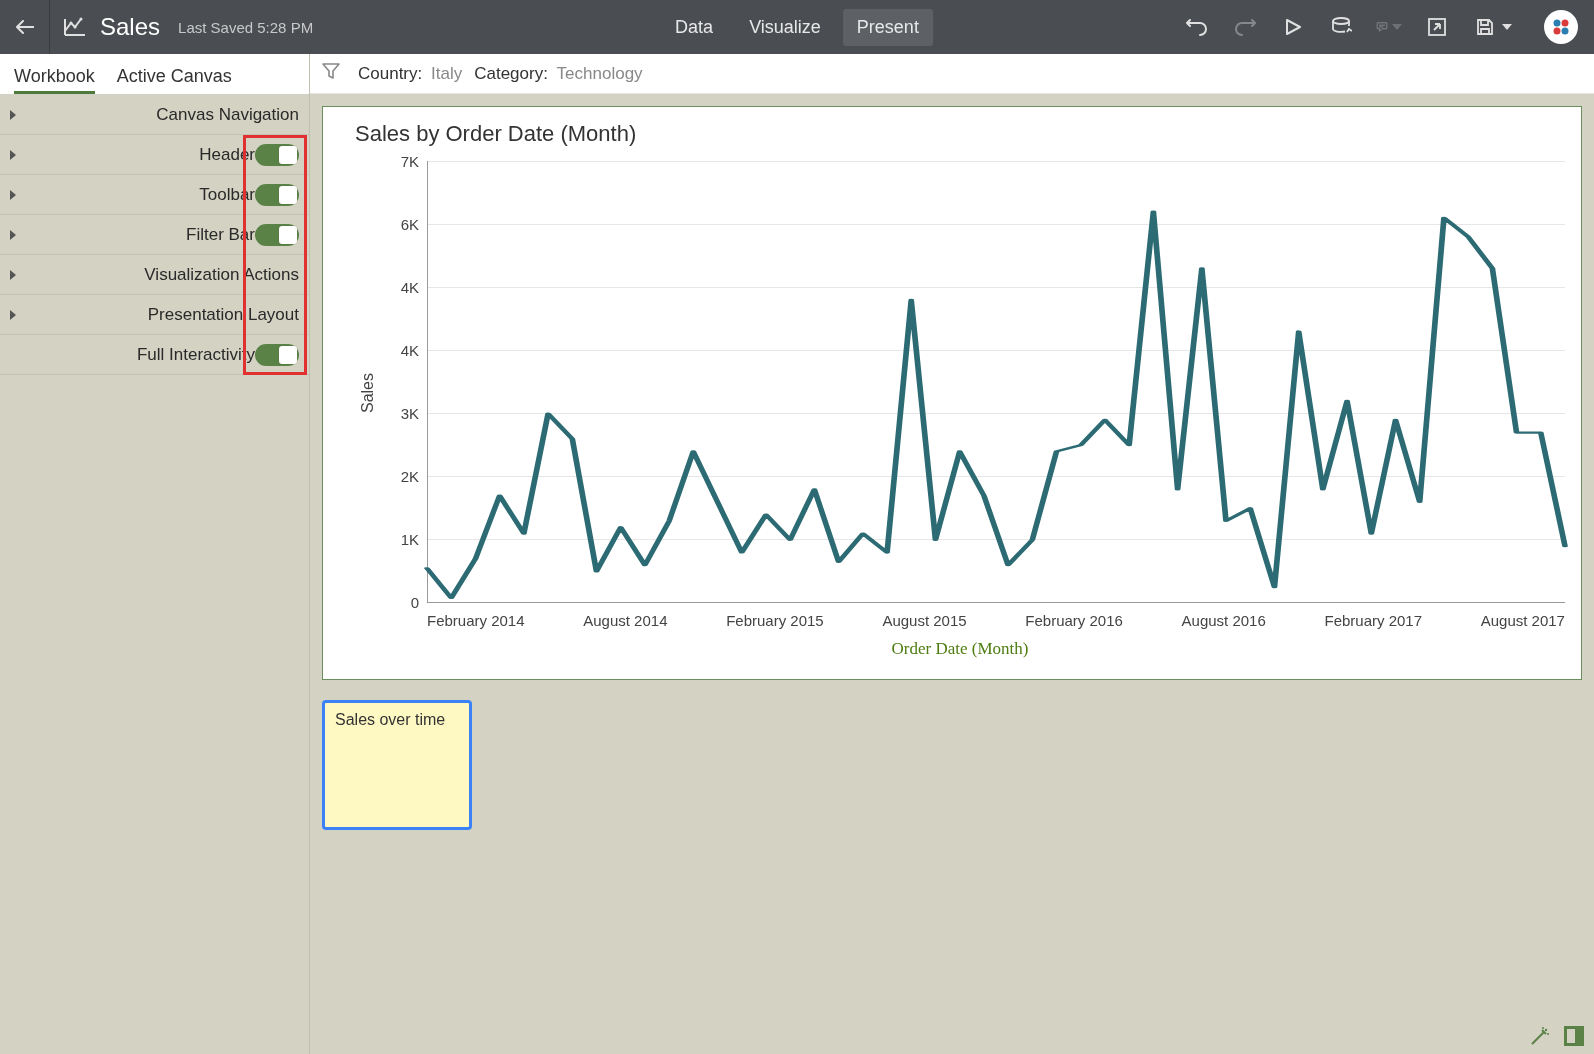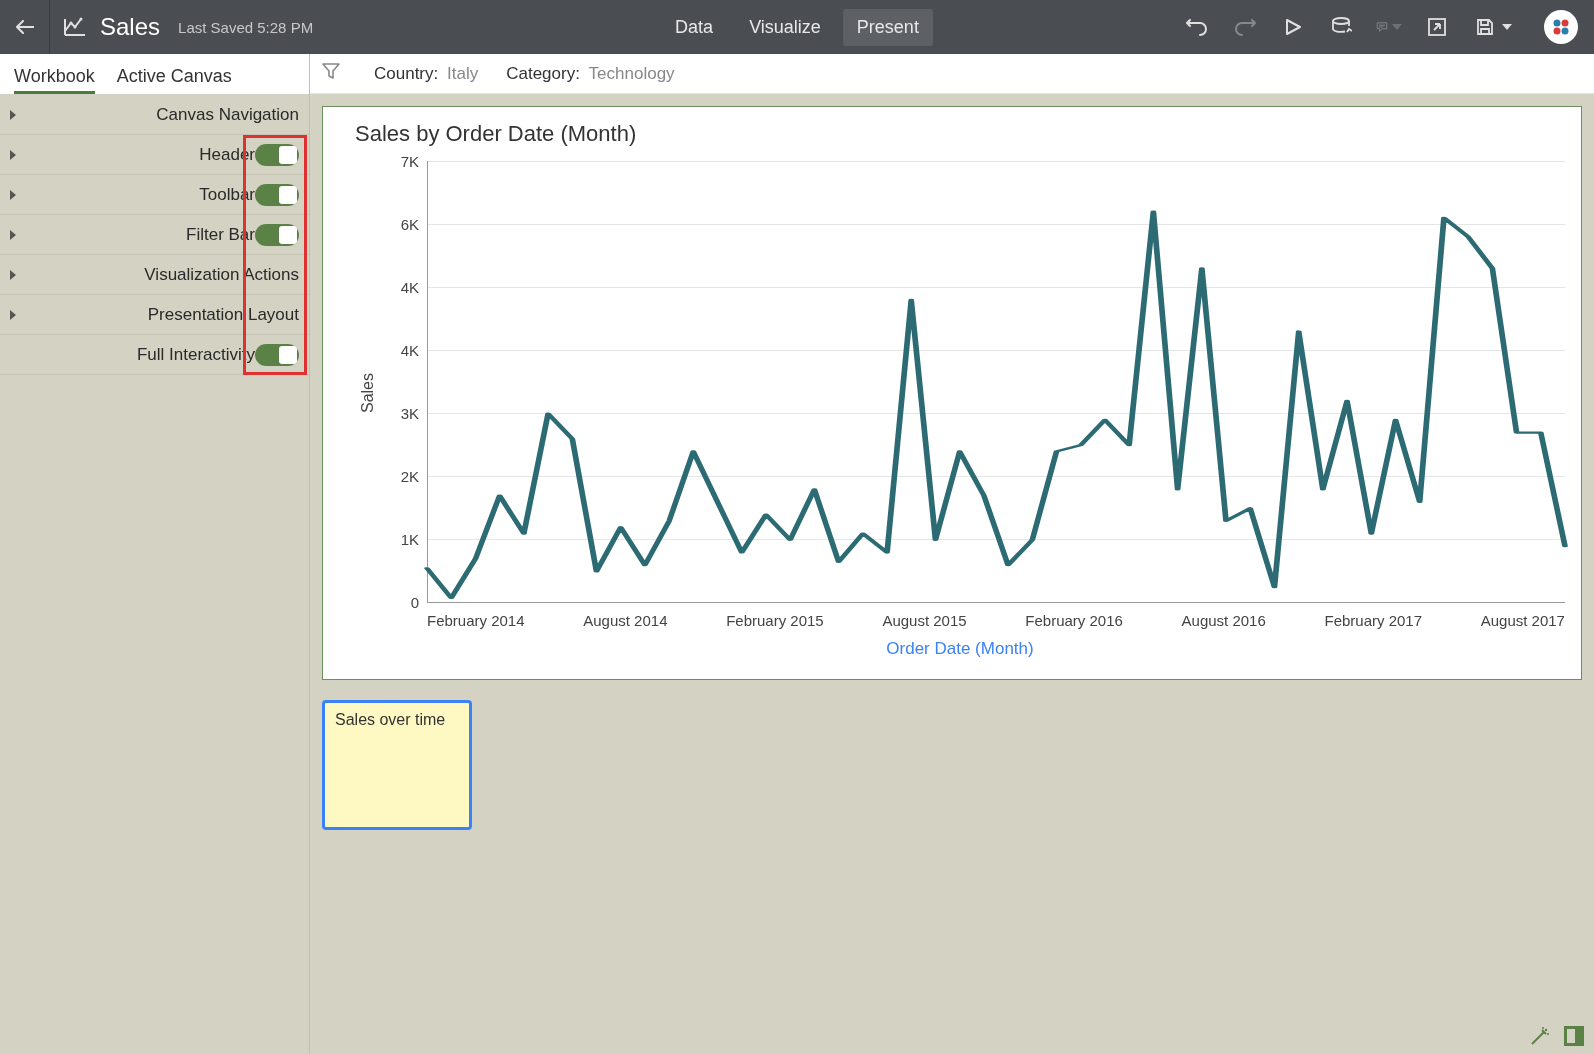--- a/index.html
+++ b/index.html
@@ -126,21 +126,21 @@
   
   .content {
     flex: 1; display: flex; flex-direction: column;
     background: #d3d2c3;
   }
   .filter-bar {
     background: #fff;
     height: 40px;
     display: flex; align-items: center;
     padding: 0 12px;
-    gap: 28px;
+    gap: 12px;
     border-bottom: 1px solid #e5e5e5;
     font-size: 17px;
     color: #333;
   }
   .filter-bar .funnel { color: #888; margin-right: 6px; }
   .filter-bar .fval { color: #888; margin-left: 4px; }
 
   .chart-card {
     margin: 12px 12px 0 12px;
     background: #fff;
@@ -177,21 +177,21 @@
     position: absolute; left: 50px; right: 0; top: 8px; bottom: 30px;
     width: calc(100% - 50px); height: calc(100% - 38px);
     overflow: visible;
   }
   .xaxis-ticks {
     position: absolute; left: 50px; right: 0; bottom: 4px;
     display: flex; justify-content: space-between;
     font-size: 15px; color: #444;
   }
   .xaxis-ticks span { white-space: nowrap; }
-  .xlabel { text-align: center; font-size: 17px; color: #3b82f6; margin-top: 6px; }
+  .xlabel { text-align: center; font-size: 17px; color: #4d7c0f; margin-top: 6px; font-family: Liberation Serif, serif; }
 
   
   .thumb-strip {
     margin: 20px 12px 0 12px;
     height: 160px;
     display: flex; align-items: flex-start;
   }
   .thumb {
     width: 150px; height: 130px;
     background: #fef9c3; border: 3px solid #3b82f6; border-radius: 4px;

